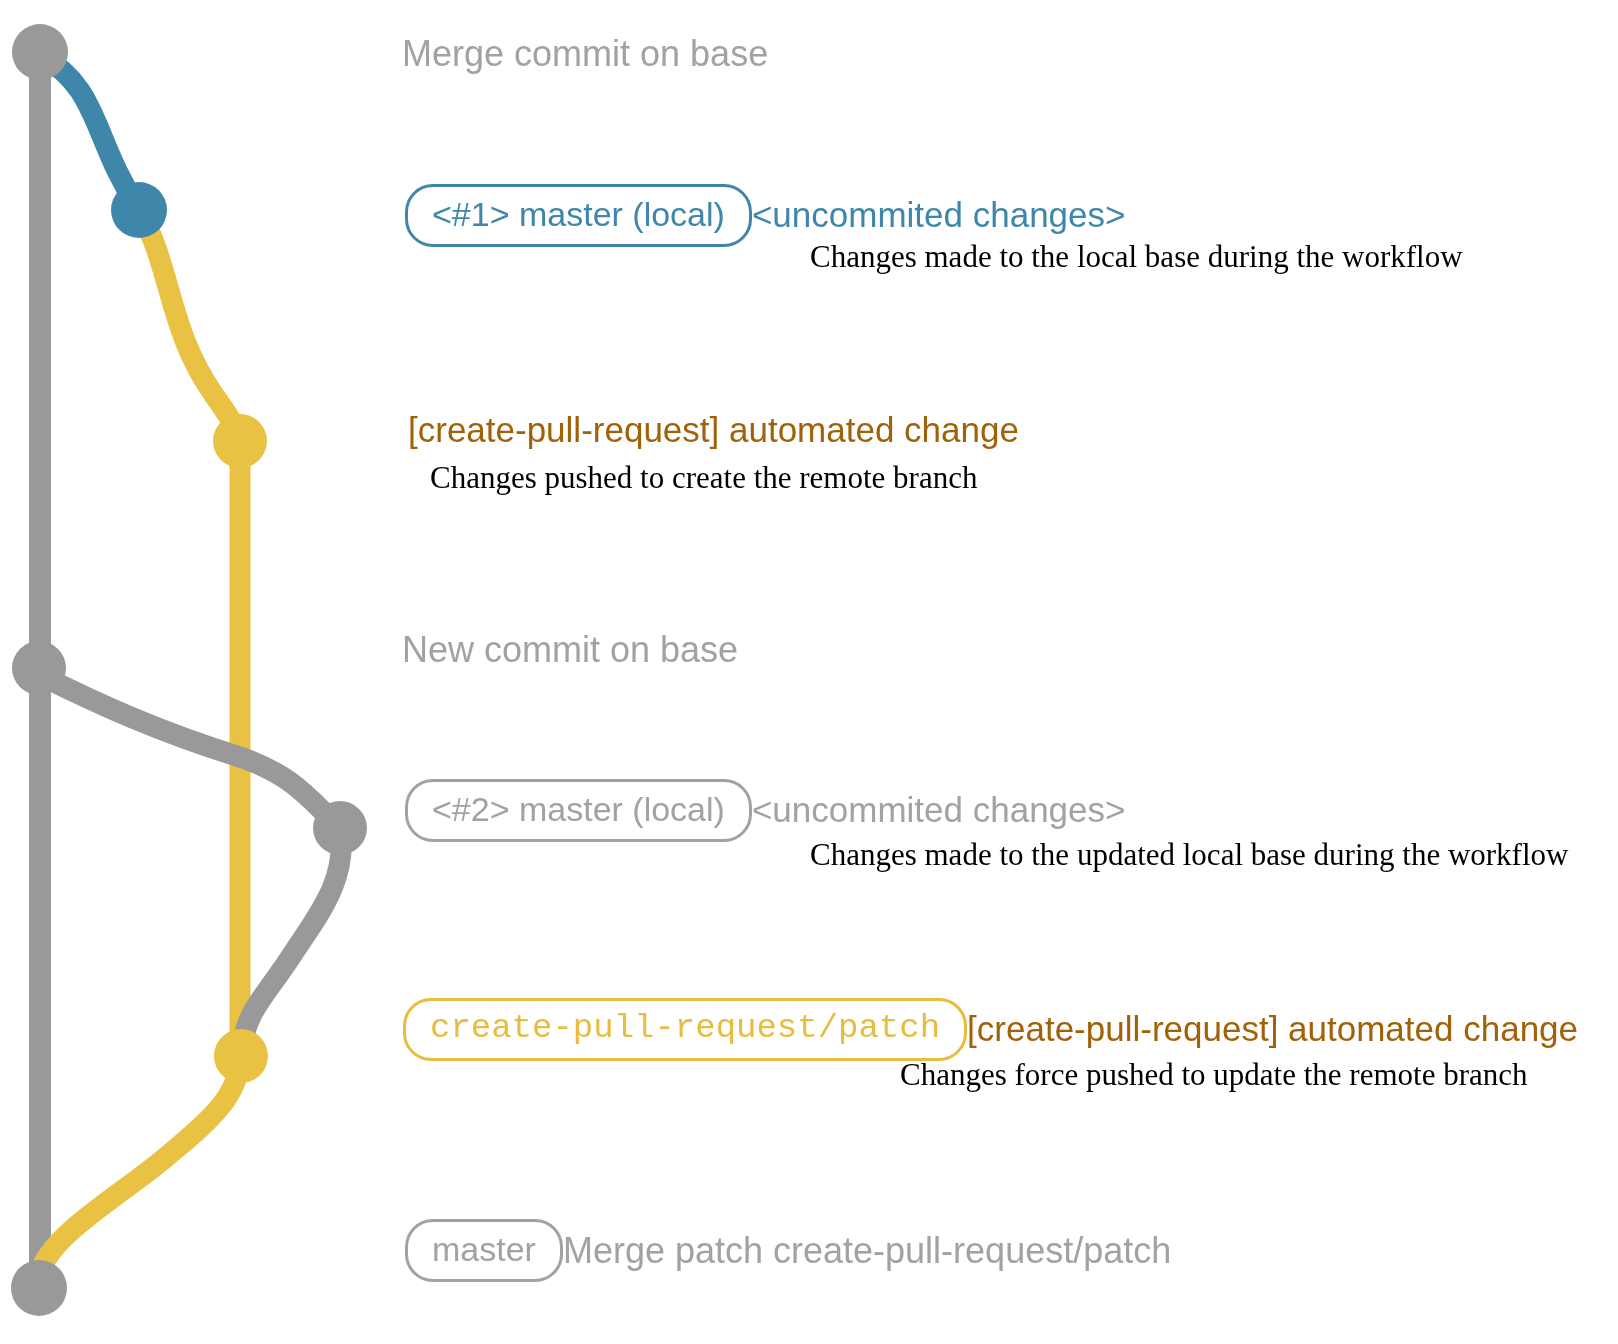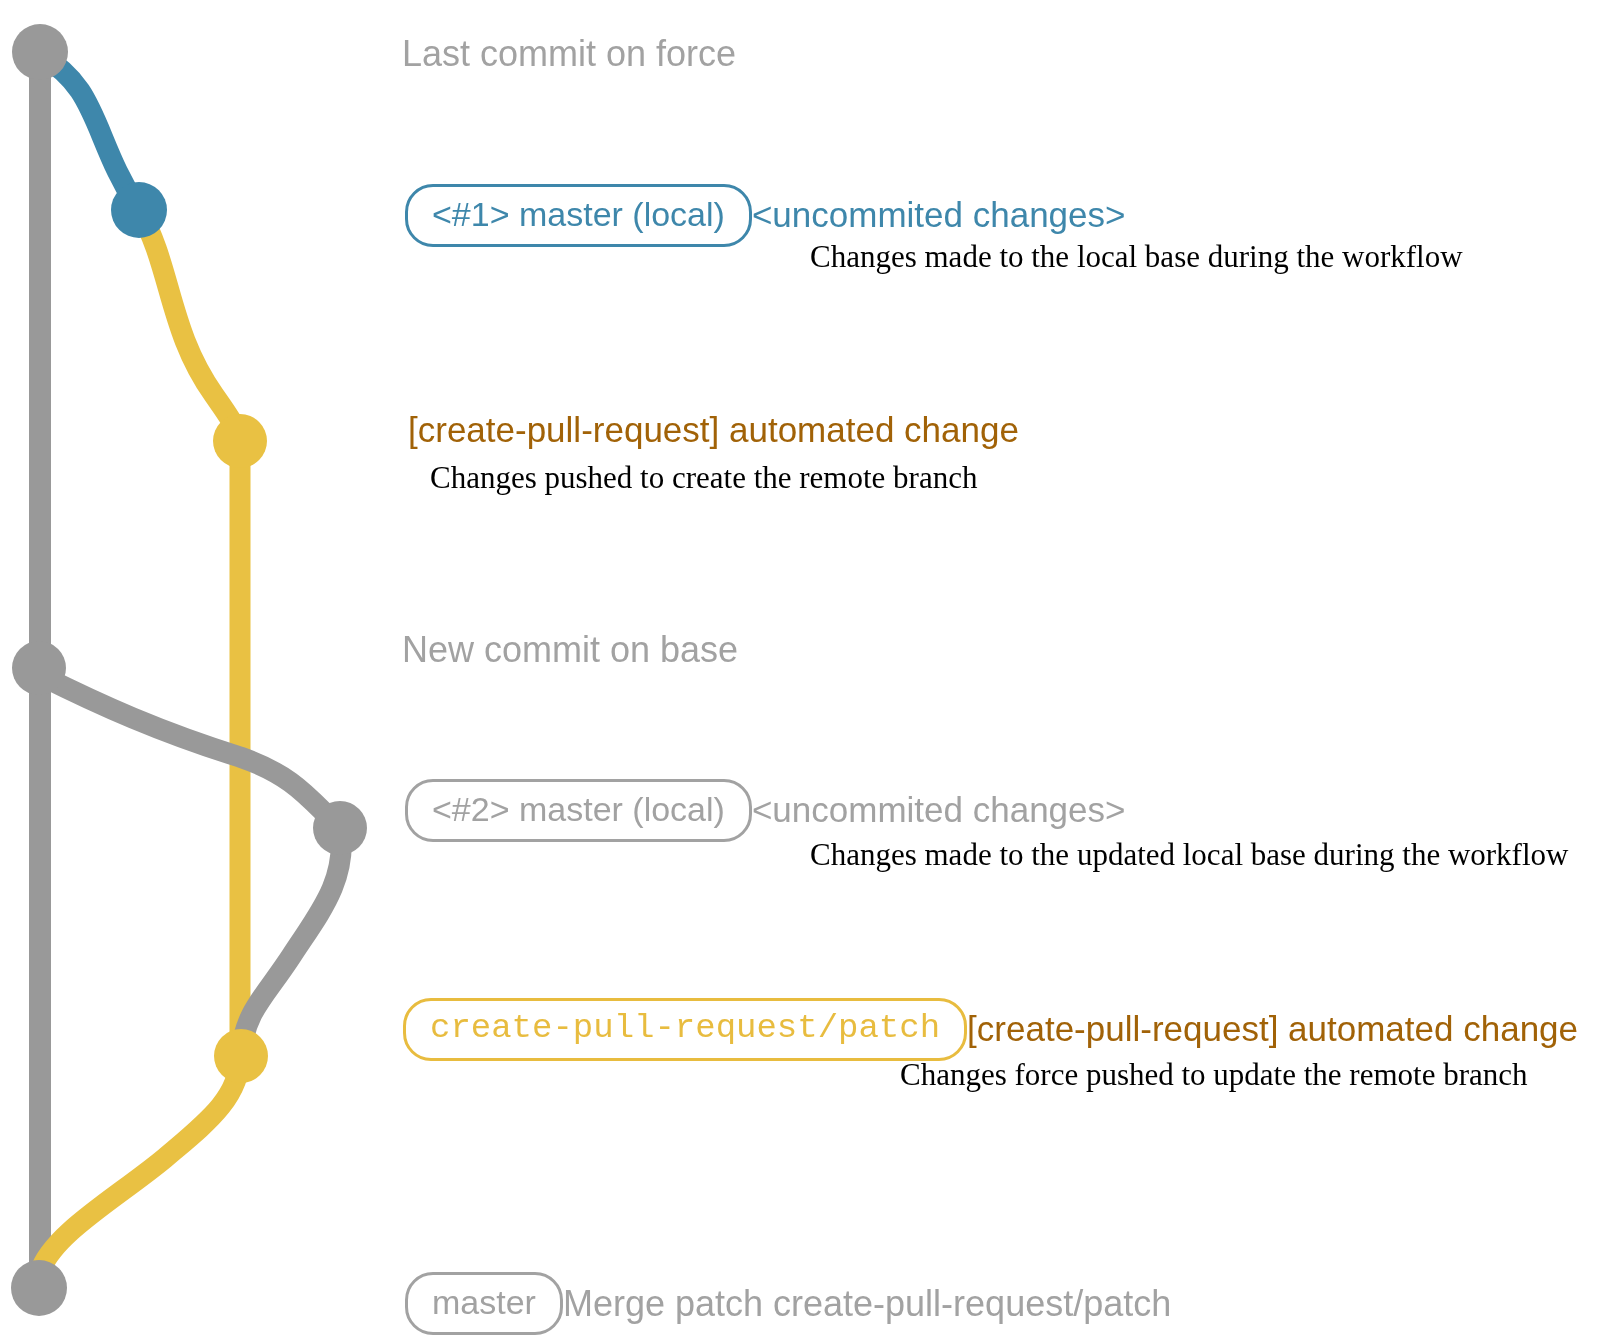--- a/index.html
+++ b/index.html
@@ -74,21 +74,21 @@
 
     <circle cx="241" cy="1056" r="27" fill="#e9c143"></circle>
     <circle cx="40" cy="52" r="28" fill="#999999"></circle>
     <circle cx="139" cy="210" r="28" fill="#3e87ab"></circle>
     <circle cx="240" cy="441" r="27" fill="#e9c143"></circle>
     <circle cx="39" cy="668" r="27" fill="#999999"></circle>
     <circle cx="340" cy="828" r="27" fill="#999999"></circle>
     <circle cx="39" cy="1288" r="28" fill="#999999"></circle>
   </svg>
 
-  <div class="abs hdr" style="left:402px; top:34px;">Last commit on force</div>
+  <div class="abs hdr" style="left:402px; top:34px;">Merge commit on base</div>
 
   <div class="abs row" style="left:405px; top:184px;">
     <span class="badge badge-blue">&lt;#1&gt; master (local)</span>
     <span class="note note-blue">&lt;uncommited changes&gt;</span>
   </div>
   <div class="abs serif" style="left:810px; top:240px;">Changes made to the local base during the workflow</div>
 
   <div class="abs note note-yellow" style="left:408px; top:411px;">[create-pull-request] automated change</div>
   <div class="abs serif" style="left:430px; top:461px;">Changes pushed to create the remote branch</div>
 
@@ -99,18 +99,18 @@
     <span class="note note-gray">&lt;uncommited changes&gt;</span>
   </div>
   <div class="abs serif" style="left:810px; top:838px;">Changes made to the updated local base during the workflow</div>
 
   <div class="abs row" style="left:403px; top:998px;">
     <span class="badge badge-yellow">create-pull-request/patch</span>
     <span class="note note-yellow">[create-pull-request] automated change</span>
   </div>
   <div class="abs serif" style="left:900px; top:1058px;">Changes force pushed to update the remote branch</div>
 
-  <div class="abs row" style="left:405px; top:1272px;text-align:center;">
+  <div class="abs row" style="left:405px; top:1219px;text-align:center;">
     <span class="badge badge-gray">master</span>
     <span class="hdr">Merge patch create-pull-request/patch</span>
   </div>
 
 </div>
 
 </body></html>

